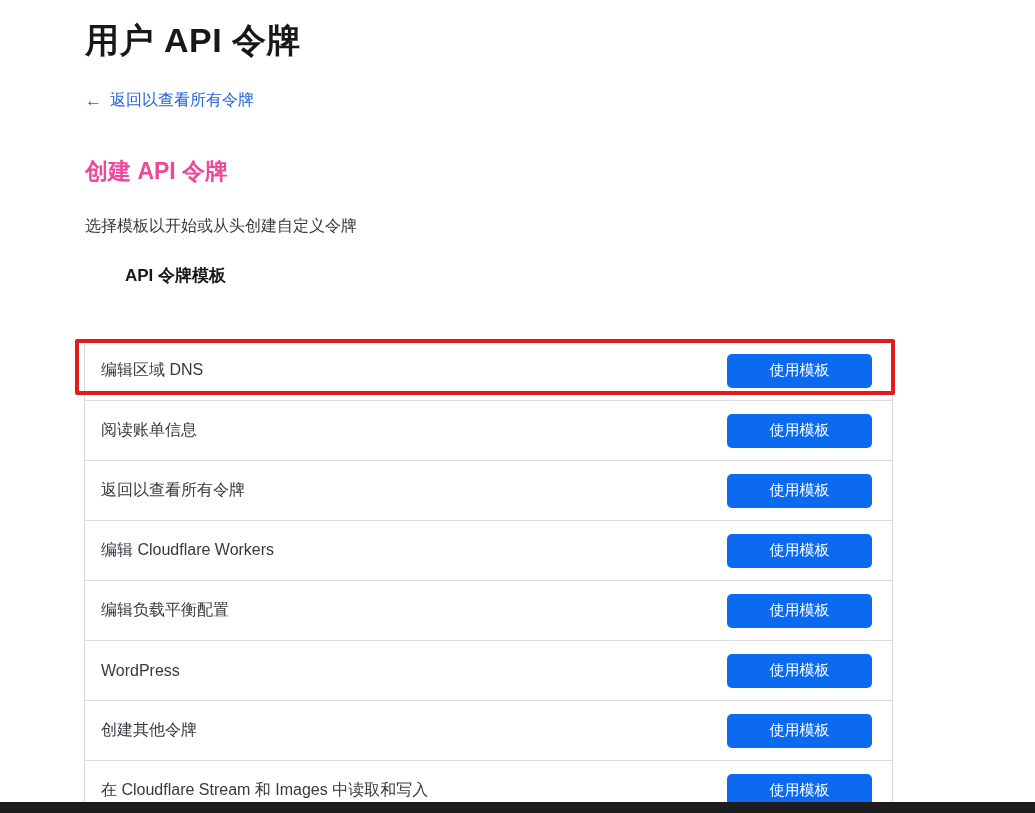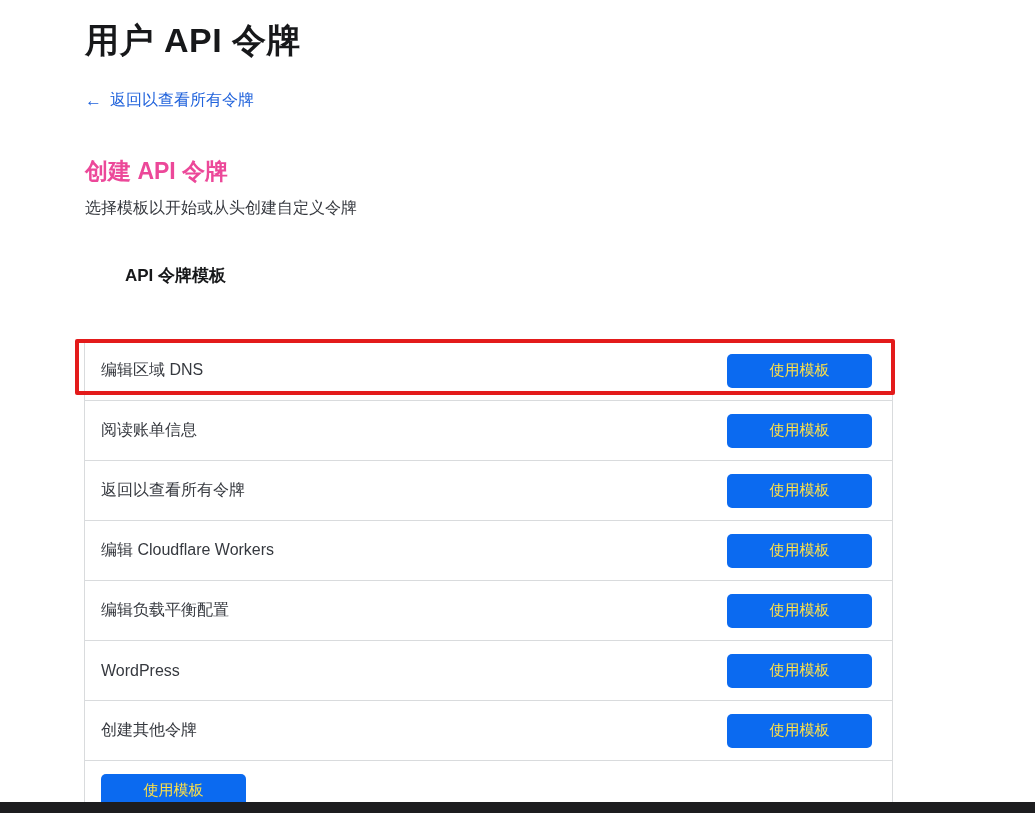--- a/index.html
+++ b/index.html
@@ -28,21 +28,21 @@
     font-size: 16px; color: #2264dc;
     text-decoration: none; cursor: pointer;
     display: flex; align-items: center; gap: 8px;
   }
   .back-arrow { font-size: 17px; line-height: 1; }
   .section-heading {
     position: absolute; left: 85px; top: 156px;
     font-size: 23px; font-weight: 700; color: #ec4899;
   }
   .section-subtitle {
-    position: absolute; left: 85px; top: 198px;
+    position: absolute; left: 85px; top: 216px;
     font-size: 16px; color: #36393f;
   }
   .templates-heading {
     position: absolute; left: 85px; top: 264px;
     font-size: 17px; font-weight: 700; color: #17181a; margin-left: 40px;
   }
   .templates-subtitle {
     position: absolute; left: 85px; top: 297px;
     font-size: 16px; color: #36393f;
   }
@@ -59,21 +59,21 @@
     display: flex; align-items: center; justify-content: space-between;
     border-bottom: 1px solid #d9dbdd;
     padding: 0 20px 0 16px;
     background: #ffffff;
   }
   .row-label {
     font-size: 16px; color: #36393f;
   }
   .use-btn {
     width: 145px; height: 34px;
-    background: #0b6af0; color: #fde047;
+    background: #0b6af0; color: #ffffff;
     border: none; border-radius: 5px;
     font-size: 15px;
     font-family: "Liberation Sans", "DejaVu Sans", sans-serif;
     cursor: pointer;
     display: flex; align-items: center; justify-content: center;
   }
   .annotation-box {
     position: absolute; left: 75px; top: 339px;
     width: 820px; height: 56px;
     border: 4px solid #e31b1b;
@@ -129,20 +129,21 @@
     </div>
     <div class="row">
       <span class="row-label">WordPress</span>
       <button class="use-btn">使用模板</button>
     </div>
     <div class="row">
       <span class="row-label">创建其他令牌</span>
       <button class="use-btn">使用模板</button>
     </div>
     <div class="row">
+      <span class="row-label">在 Cloudflare Stream 和 Images 中读取和写入</span>
       <button class="use-btn">使用模板</button>
     </div>
   </div>
 
   <div class="annotation-box"></div>
 
   <div class="bottom-bar"></div>
 
 </div>
 

